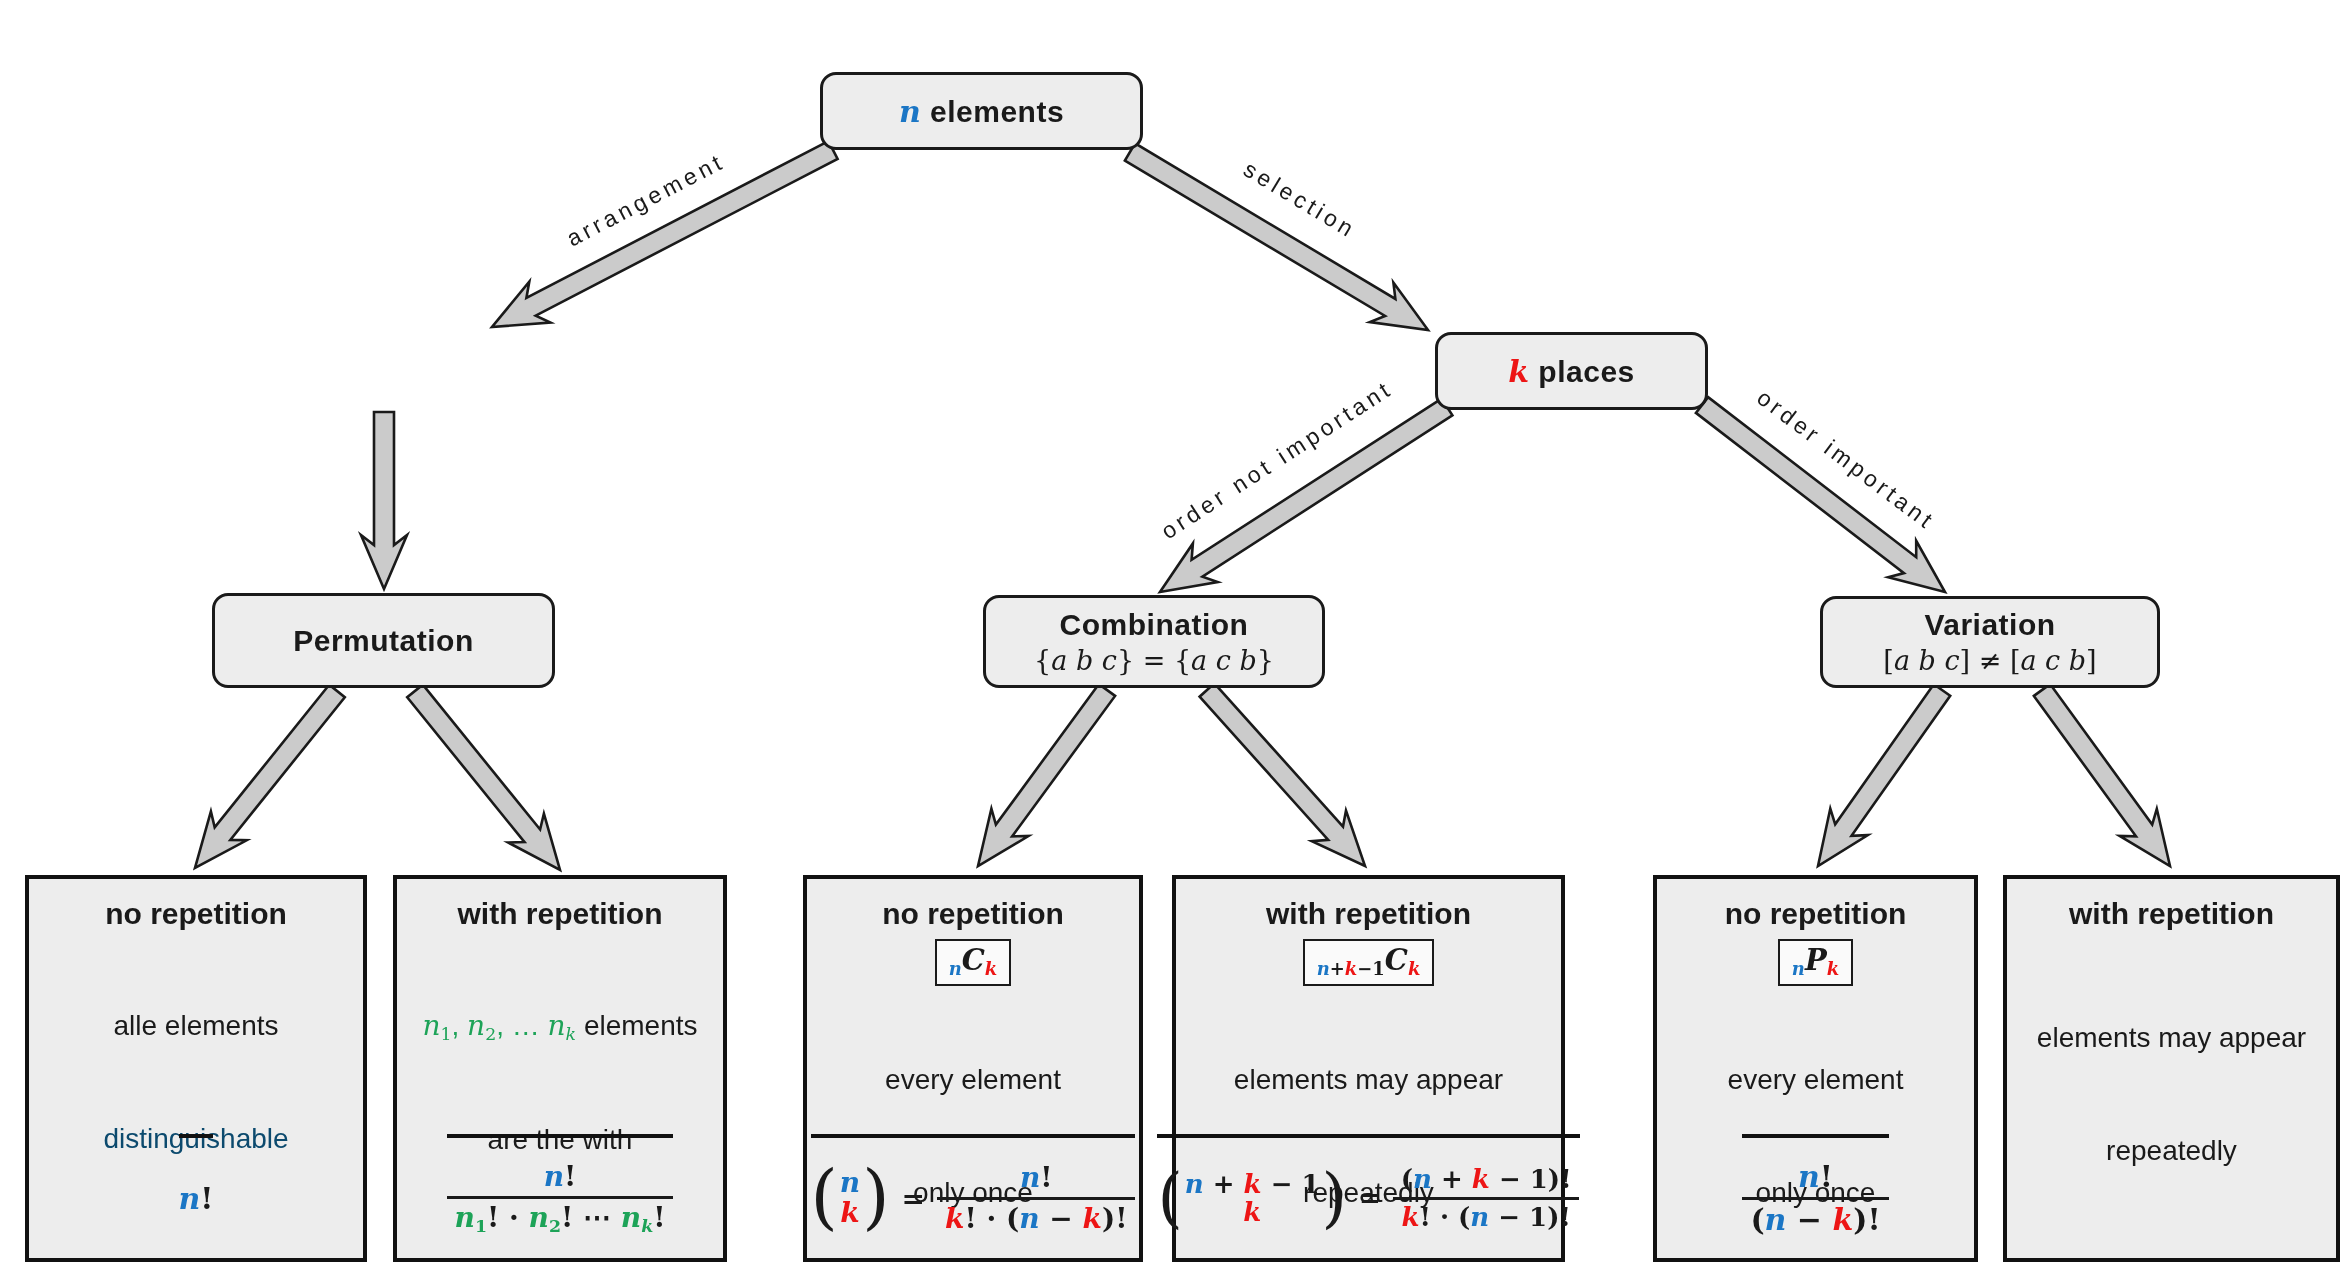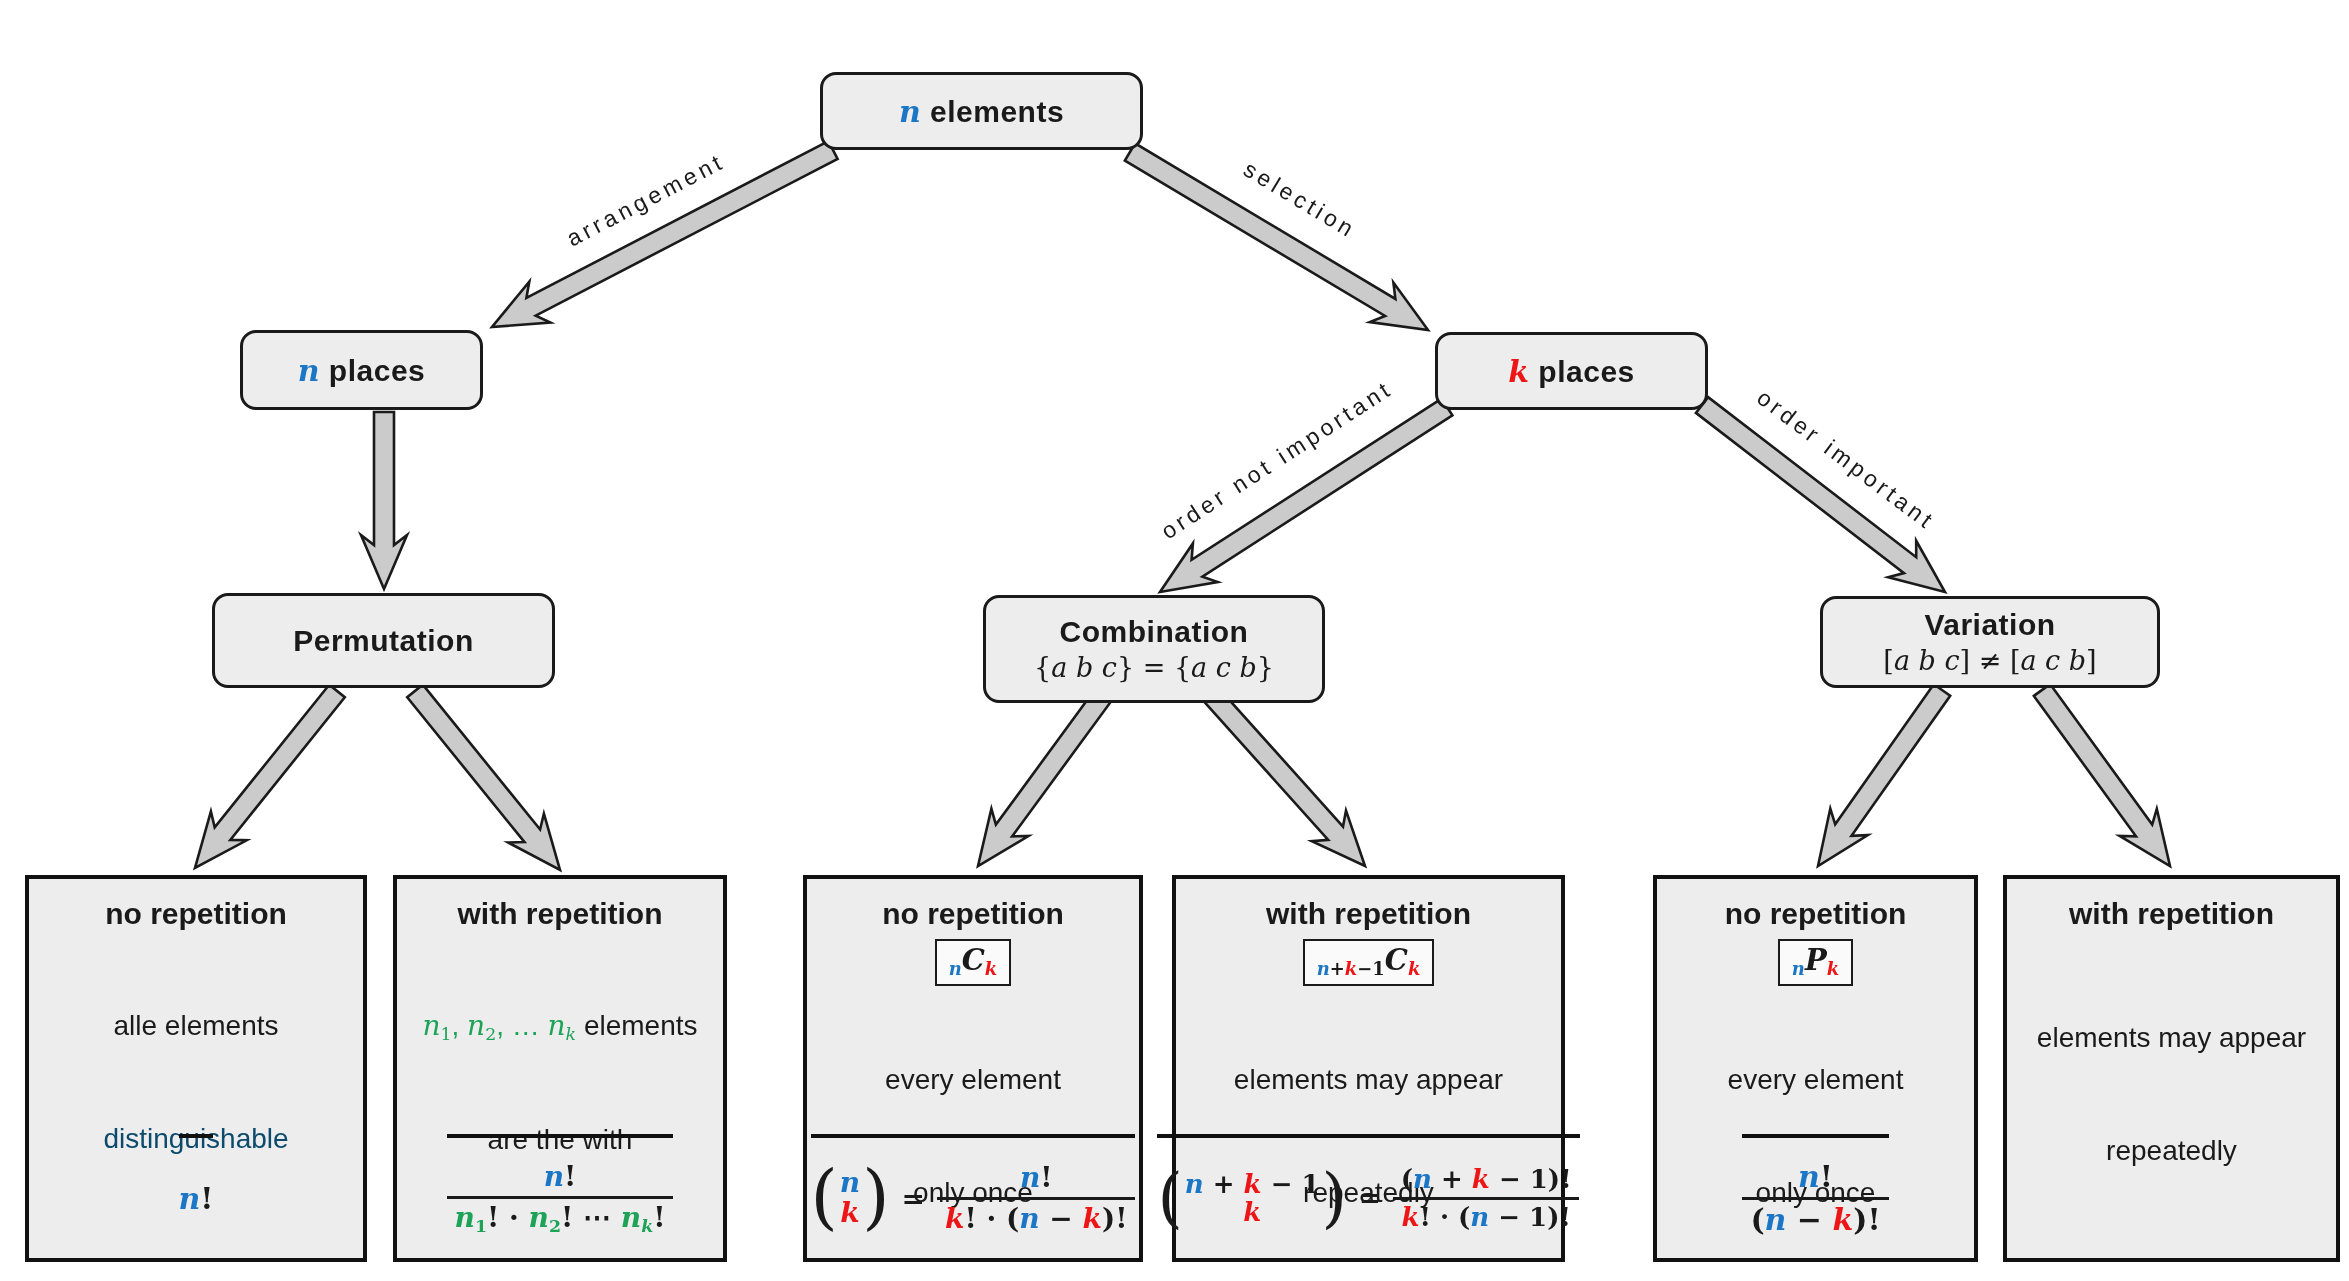--- a/index.html
+++ b/index.html
@@ -66,33 +66,30 @@
 
   <div class="edge-label" style="left:646px;top:200px;transform:translate(-50%,-50%) rotate(-27.5deg);">arrangement</div>
   <div class="edge-label" style="left:1300px;top:200px;transform:translate(-50%,-50%) rotate(31deg);">selection</div>
   <div class="edge-label" style="left:1277px;top:460px;transform:translate(-50%,-50%) rotate(-33deg);">order not important</div>
   <div class="edge-label" style="left:1846px;top:460px;transform:translate(-50%,-50%) rotate(37deg);">order important</div>
 
   <div class="node" style="left:820px;top:72px;width:323px;height:78px;">
     <div class="node-title"><span class="tok i" style="color: rgb(27, 118, 197);">n</span><span class="tok" style="color: rgb(26, 26, 26);"> elements</span></div>
   </div>
 
-  <div class="node" style="left:240px;top:330px;width:243px;height:80px;">
-    <div class="node-title"><span class="tok i" style="color: rgb(27, 118, 197);">n</span><span class="tok" style="color: rgb(26, 26, 26);"> places</span></div>
-  </div>
 
   <div class="node" style="left:1435px;top:332px;width:273px;height:78px;">
     <div class="node-title"><span class="tok i" style="color: rgb(237, 21, 21);">k</span><span class="tok" style="color: rgb(26, 26, 26);"> places</span></div>
   </div>
 
   <div class="node" style="left:212px;top:593px;width:343px;height:95px;">
     <div class="node-title"><span class="tok" style="color: rgb(26, 26, 26);">Permutation</span></div>
   </div>
 
-  <div class="node" style="left:983px;top:595px;width:342px;height:108px;">
+  <div class="node" style="left:983px;top:595px;width:342px;height:93px;">
     <div class="node-title"><span class="tok" style="color: rgb(26, 26, 26);">Combination</span></div>
     <div class="node-sub"><span class="tok" style="color: rgb(26, 26, 26);">{</span><span class="tok i" style="color: rgb(26, 26, 26);">a b c</span><span class="tok" style="color: rgb(26, 26, 26);">} = {</span><span class="tok i" style="color: rgb(26, 26, 26);">a c b</span><span class="tok" style="color: rgb(26, 26, 26);">}</span></div>
   </div>
 
   <div class="node" style="left:1820px;top:596px;width:340px;height:92px;">
     <div class="node-title"><span class="tok" style="color: rgb(26, 26, 26);">Variation</span></div>
     <div class="node-sub"><span class="tok" style="color: rgb(26, 26, 26);">[</span><span class="tok i" style="color: rgb(26, 26, 26);">a b c</span><span class="tok" style="color: rgb(26, 26, 26);">] ≠ [</span><span class="tok i" style="color: rgb(26, 26, 26);">a c b</span><span class="tok" style="color: rgb(26, 26, 26);">]</span></div>
   </div>
 
   <div class="card" style="left:25px;width:342px;">

